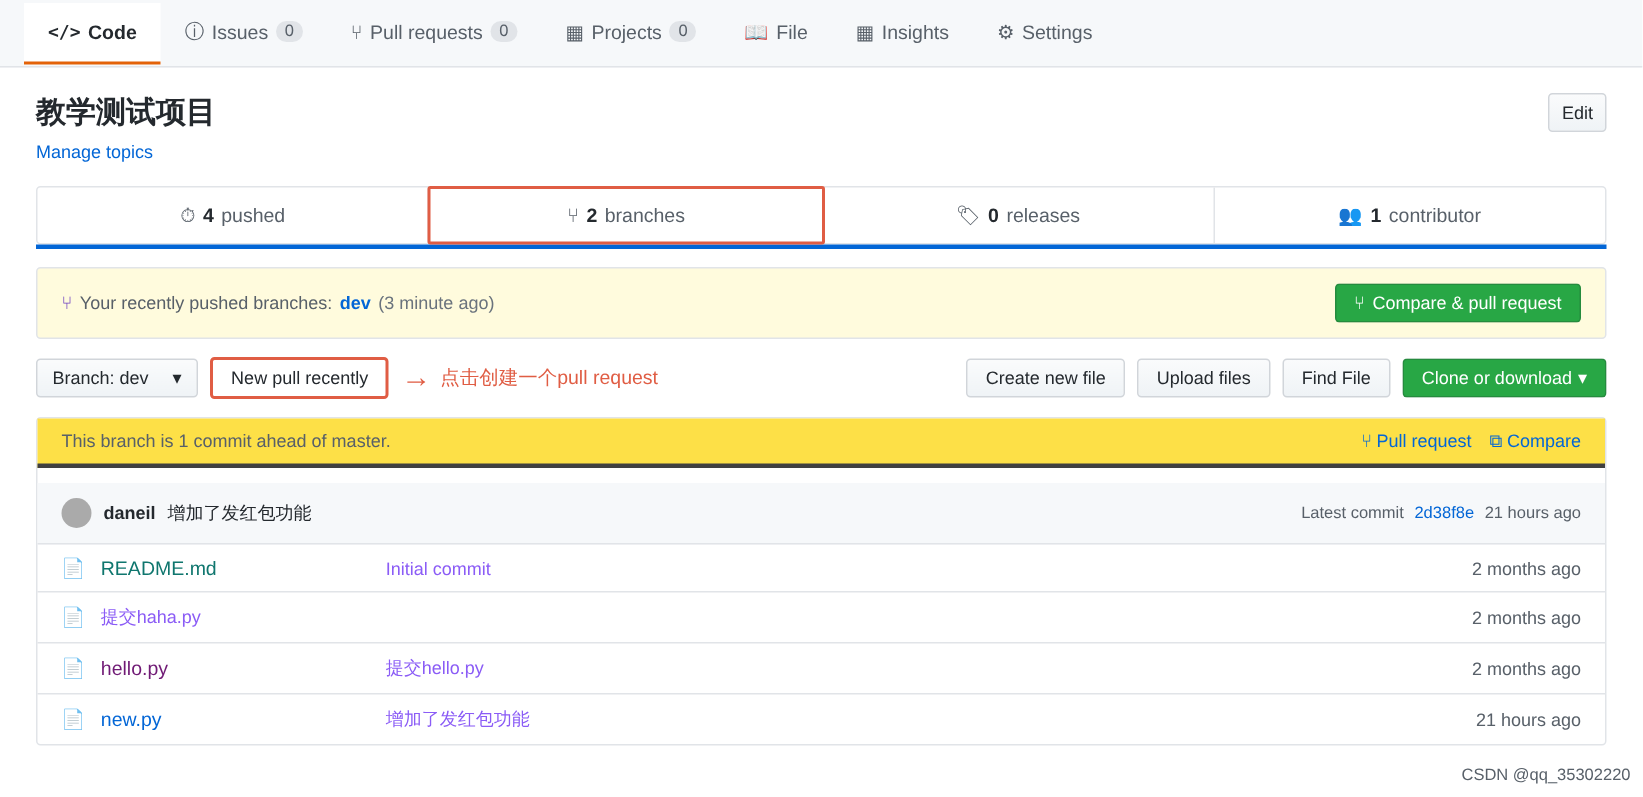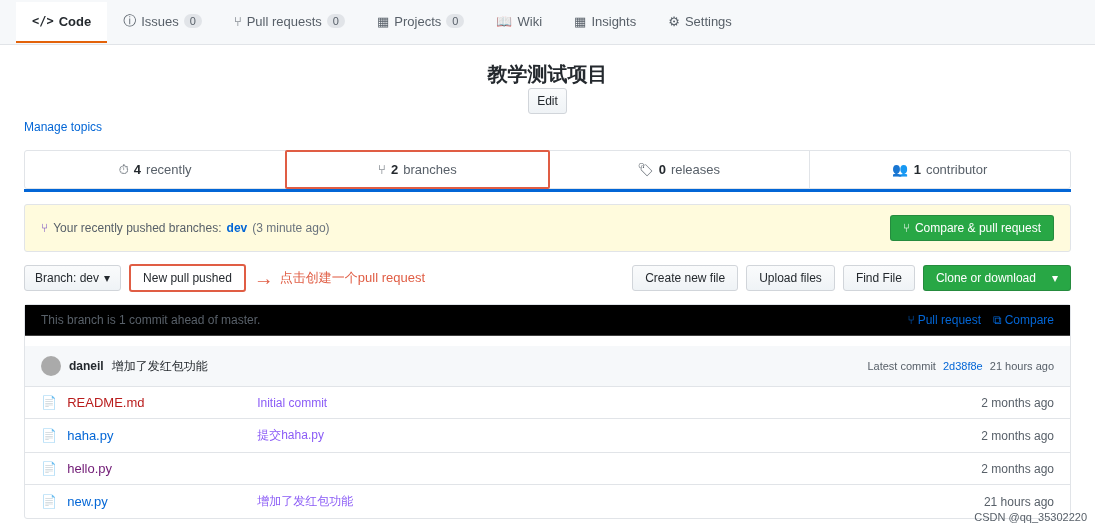--- a/index.html
+++ b/index.html
@@ -4,41 +4,41 @@
   <style>
     * { box-sizing: border-box; margin: 0; padding: 0; }
     body { font-family: -apple-system, BlinkMacSystemFont, "Segoe UI", Helvetica, Arial, sans-serif; font-size: 13px; color: #24292e; background: #fff; }
 
     .tab-bar { border-bottom: 1px solid #e1e4e8; padding: 0 16px; display: flex; align-items: center; background: #f6f8fa; }
     .tab-item { padding: 12px 16px; font-size: 13px; color: #586069; text-decoration: none; display: flex; align-items: center; gap: 5px; border-bottom: 2px solid transparent; cursor: pointer; }
     .tab-item.active { color: #24292e; border-bottom: 2px solid #e36209; font-weight: 600; background: #fff; }
     .tab-badge { background: #e1e4e8; border-radius: 20px; padding: 1px 6px; font-size: 11px; color: #586069; }
 
     .content { padding: 16px 24px; }
-    .repo-title { font-size: 20px; font-weight: 600; color: #24292e; display: flex; justify-content: space-between; align-items: center; margin-bottom: 6px; flex-direction: column; }
+    .repo-title { font-size: 20px; font-weight: 600; color: #24292e; display: flex; justify-content: space-between; align-items: center; margin-bottom: 6px; }
     .edit-btn { border: 1px solid #d1d5da; background: linear-gradient(#fafbfc,#eff3f6); padding: 5px 8px; border-radius: 3px; font-size: 12px; cursor: pointer; color: #24292e; text-align: right; }
     .manage-topics { color: #0366d6; font-size: 12px; text-decoration: none; display: block; margin-bottom: 16px; }
 
     .stats-bar { display: flex; border: 1px solid #e1e4e8; border-radius: 3px; margin-bottom: 0; }
     .stat-item { flex: 1; text-align: center; padding: 10px; border-right: 1px solid #e1e4e8; color: #586069; font-size: 13px; display: flex; align-items: center; justify-content: center; gap: 5px; cursor: pointer; }
     .stat-item:last-child { border-right: none; }
     .stat-item .count { font-weight: 600; color: #24292e; }
     .blue-bar { height: 3px; background: #0366d6; margin-bottom: 12px; }
 
     .push-notice { background: #fffbdd; border: 1px solid #e1e4e8; border-radius: 3px; padding: 10px 16px; margin: 12px 0; display: flex; justify-content: space-between; align-items: center; font-size: 12px; color: #586069; }
     .push-notice-text { display: flex; align-items: center; gap: 5px; }
     .compare-btn { background: #28a745; color: #fff; border: 1px solid rgba(27,31,35,.2); border-radius: 3px; padding: 5px 12px; font-size: 12px; cursor: pointer; display: flex; align-items: center; gap: 5px; white-space: nowrap; }
 
     .toolbar { display: flex; align-items: center; gap: 8px; margin-bottom: 12px; flex-wrap: wrap; }
-    .branch-select { border: 1px solid #d1d5da; background: linear-gradient(#fafbfc,#eff3f6); border-radius: 3px; padding: 5px 10px; font-size: 12px; cursor: pointer; display: flex; align-items: center; gap: 5px; }
+    .branch-select { border: 1px solid #d1d5da; background: linear-gradient(#fafbfc,#eff3f6); border-radius: 3px; padding: 5px 10px; font-size: 12px; cursor: pointer; display: flex; align-items: center; gap: 16px; }
     .new-pr-btn { border: 2px solid #e05d44; background: #fff; border-radius: 3px; padding: 5px 12px; font-size: 12px; cursor: pointer; color: #24292e; font-weight: 500; }
     .arrow-annotation { color: #e05d44; font-size: 13px; display: flex; align-items: center; gap: 6px; }
     .toolbar-right { display: flex; align-items: center; gap: 8px; margin-left: auto; }
     .create-file-btn, .upload-btn, .find-btn { border: 1px solid #d1d5da; background: linear-gradient(#fafbfc,#eff3f6); border-radius: 3px; padding: 5px 12px; font-size: 12px; cursor: pointer; color: #24292e; }
-    .clone-btn { background: #28a745; color: #fff; border: 1px solid rgba(27,31,35,.2); border-radius: 3px; padding: 5px 12px; font-size: 12px; cursor: pointer; display: flex; align-items: flex-end; gap: 16px; }
+    .clone-btn { background: #28a745; color: #fff; border: 1px solid rgba(27,31,35,.2); border-radius: 3px; padding: 5px 12px; font-size: 12px; cursor: pointer; display: flex; align-items: flex-end; gap: 4px; }
 
     .branch-info { font-size: 12px; color: #586069; margin-bottom: 10px; display: flex; justify-content: space-between; align-items: center; }
     .branch-info-links { display: flex; gap: 12px; align-items: center; color: #0366d6; }
     .branch-info-links span { display: flex; align-items: center; gap: 4px; cursor: pointer; }
 
     .file-table { width: 100%; border: 1px solid #e1e4e8; border-radius: 3px; border-collapse: collapse; }
     .commit-row { background: #f6f8fa; padding: 10px 16px; display: flex; align-items: center; gap: 8px; border-bottom: 1px solid #e1e4e8; }
     .avatar { width: 20px; height: 20px; border-radius: 50%; background: #ddd; display: inline-block; }
     .commit-author { font-weight: 600; color: #24292e; font-size: 12px; }
     .commit-msg { color: #24292e; font-size: 12px; }
@@ -71,21 +71,21 @@
     <span>Pull requests</span>
     <span class="tab-badge">0</span>
   </div>
   <div class="tab-item">
     <span>▦</span>
     <span>Projects</span>
     <span class="tab-badge">0</span>
   </div>
   <div class="tab-item">
     <span>📖</span>
-    <span>Wiki</span>
+    <span>File</span>
   </div>
   <div class="tab-item">
     <span>▦</span>
     <span>Insights</span>
   </div>
   <div class="tab-item">
     <span>⚙</span>
     <span>Settings</span>
   </div>
 </div>
@@ -95,21 +95,21 @@
   <div class="repo-title">
     <span style="font-size:20px;font-weight:600;">教学测试项目</span>
     <button class="edit-btn">Edit</button>
   </div>
   <a class="manage-topics">Manage topics</a>
 
   <div class="stats-bar">
     <div class="stat-item">
       <span>⏱</span>
       <span class="count">4</span>
-      <span>recently</span>
+      <span>pushed</span>
     </div>
     <div class="stat-item" style="border: 2px solid #e05d44; margin: -1px; z-index:1; border-radius:2px;">
       <span>⑂</span>
       <span class="count">2</span>
       <span>branches</span>
     </div>
     <div class="stat-item">
       <span>🏷</span>
       <span class="count">0</span>
       <span>releases</span>
@@ -134,39 +134,39 @@
       <span>⑂</span>
       <span>Compare &amp; pull request</span>
     </button>
   </div>
 
   <div class="toolbar">
     <div class="branch-select">
       <span>Branch: dev</span>
       <span>▾</span>
     </div>
-    <button class="new-pr-btn">New pull pushed</button>
+    <button class="new-pr-btn">New pull recently</button>
     <div class="arrow-annotation">
       <span style="font-size:20px; color:#e05d44;">→</span>
       <span>点击创建一个pull request</span>
     </div>
     <div class="toolbar-right">
       <button class="create-file-btn">Create new file</button>
       <button class="upload-btn">Upload files</button>
       <button class="find-btn">Find File</button>
       <button class="clone-btn">
         <span>Clone or download</span>
         <span>▾</span>
       </button>
     </div>
   </div>
 
   <div class="file-table">
 
-    <div class="branch-info" style="padding: 8px 16px; background:#000000; border-bottom: 1px solid #404040; display:flex; justify-content: space-between; text-align: center;">
+    <div class="branch-info" style="padding: 8px 16px; background:#fde047; border-bottom: 3px solid #404040; display:flex; justify-content: space-between; text-align: center;">
       <span>This branch is 1 commit ahead of master.</span>
       <div class="branch-info-links">
         <span style="color:#0366d6; cursor:pointer; display:flex; align-items:center; gap:3px;">
           <span>⑂</span>
           <span>Pull request</span>
         </span>
         <span style="color:#0366d6; cursor:pointer; display:flex; align-items:center; gap:3px;">
           <span>⧉</span>
           <span>Compare</span>
         </span>
@@ -179,33 +179,33 @@
       <span class="commit-msg">增加了发红包功能</span>
       <div class="commit-meta">
         <span>Latest commit</span>
         <span style="color:#0366d6; margin:0 4px;">2d38f8e</span>
         <span>21 hours ago</span>
       </div>
     </div>
 
     <div class="file-row">
       <span class="file-icon">📄</span>
-      <span class="file-name" style="color:#b91c1c;">README.md</span>
+      <span class="file-name" style="color:#0f766e;">README.md</span>
       <span class="file-commit">Initial commit</span>
       <span class="file-time">2 months ago</span>
     </div>
     <div class="file-row">
       <span class="file-icon">📄</span>
-      <span class="file-name" style="color:#0366d6;">haha.py</span>
       <span class="file-commit">提交haha.py</span>
       <span class="file-time">2 months ago</span>
     </div>
     <div class="file-row">
       <span class="file-icon">📄</span>
       <span class="file-name" style="color:#701a75;">hello.py</span>
+      <span class="file-commit">提交hello.py</span>
       <span class="file-time">2 months ago</span>
     </div>
     <div class="file-row">
       <span class="file-icon">📄</span>
       <span class="file-name" style="color:#0366d6;">new.py</span>
       <span class="file-commit">增加了发红包功能</span>
       <span class="file-time">21 hours ago</span>
     </div>
   </div>
 

